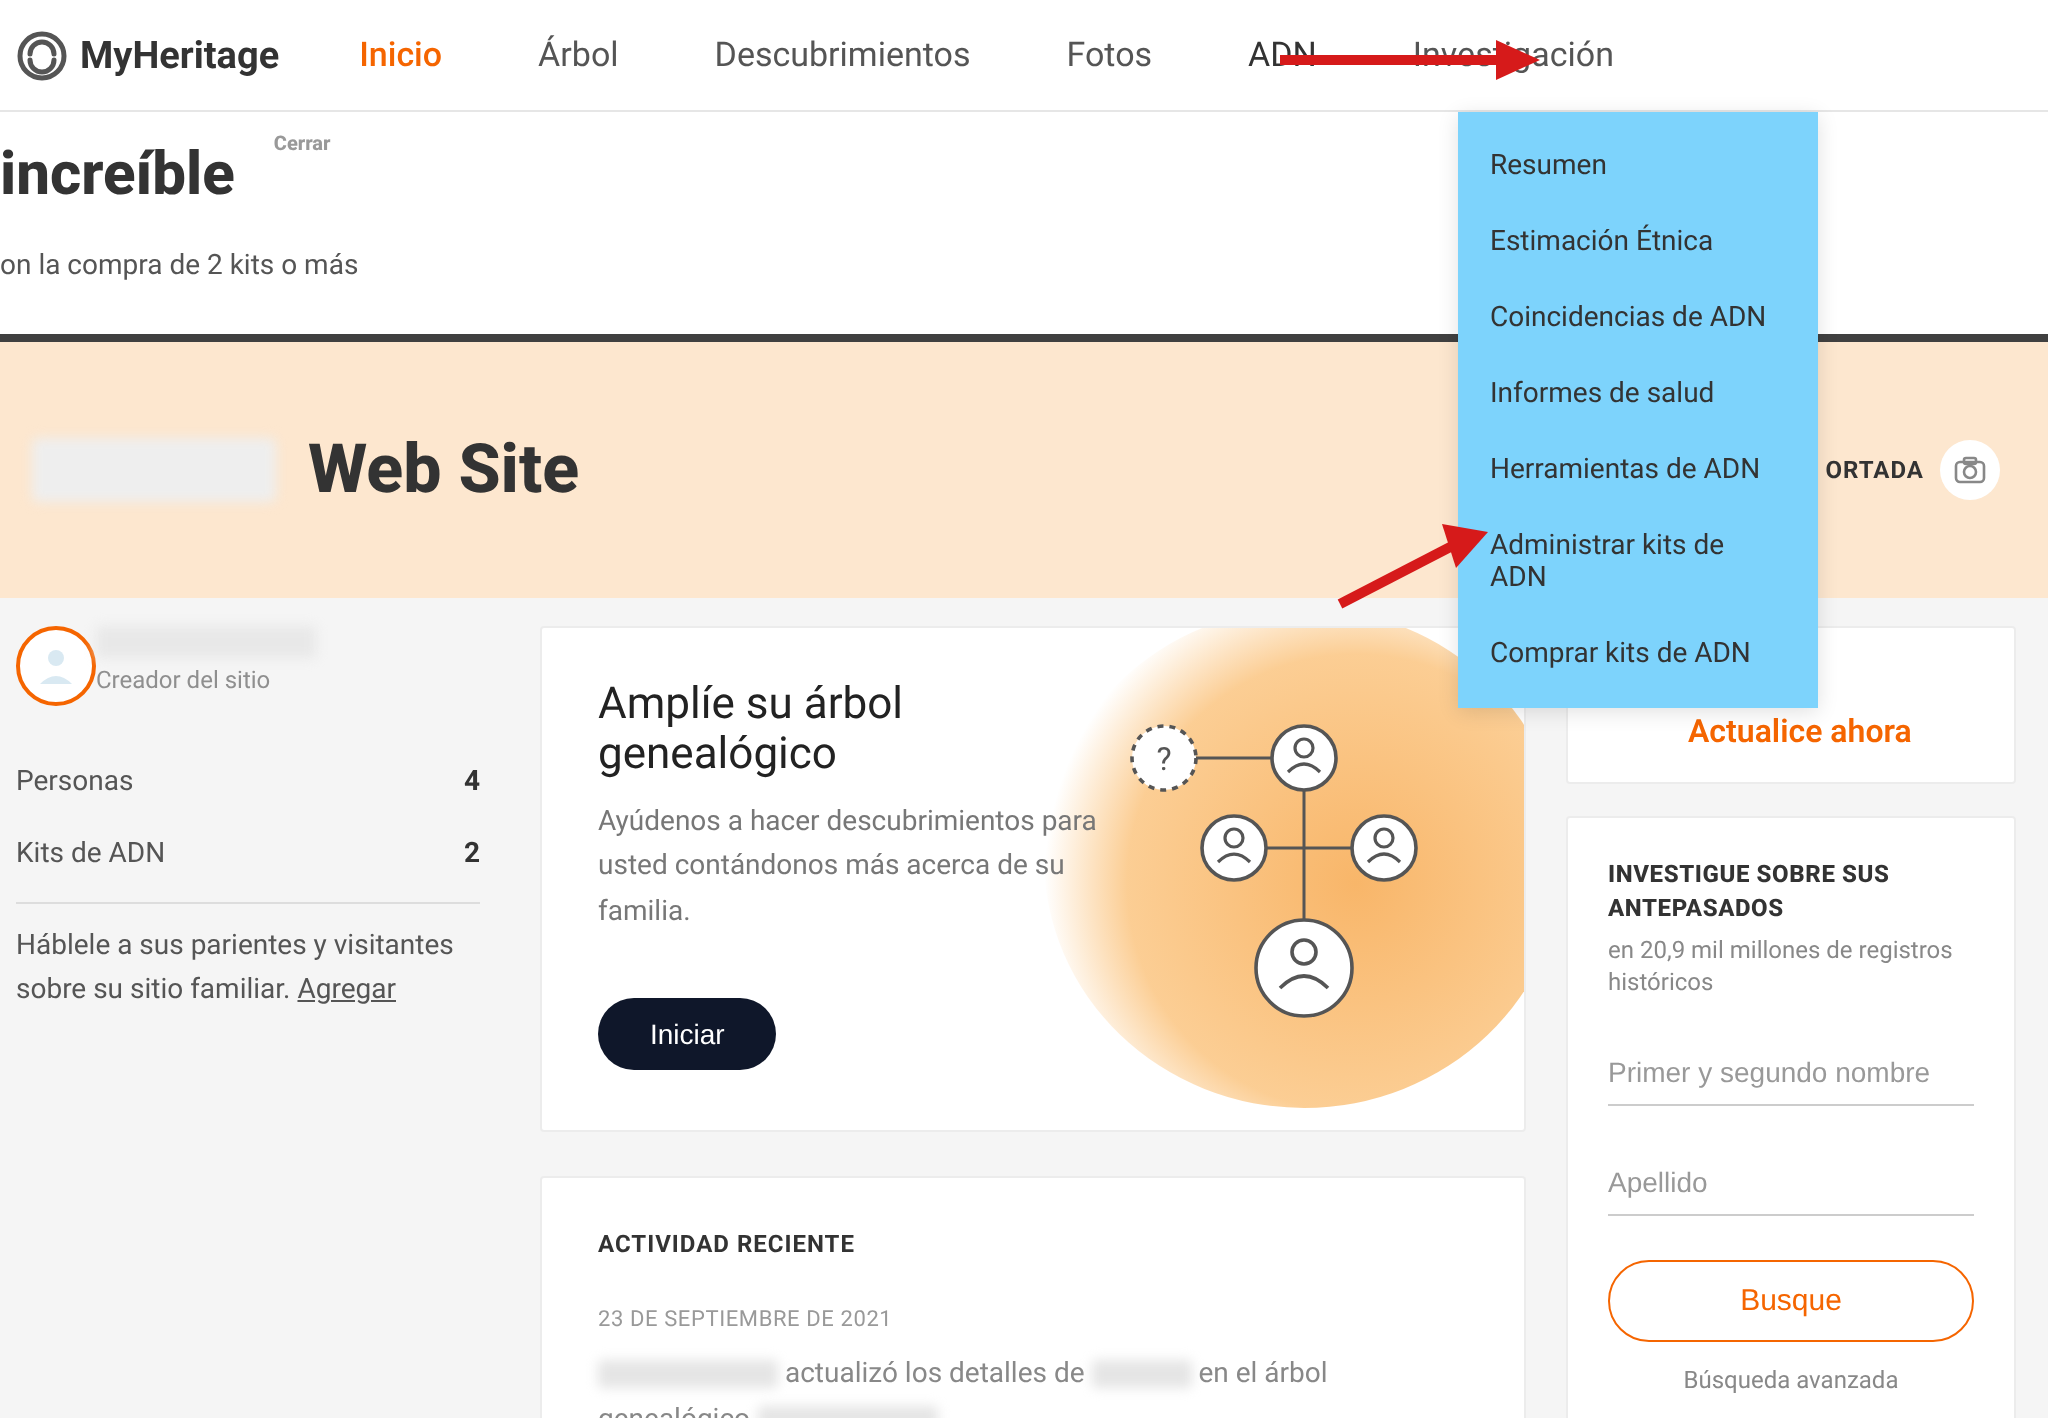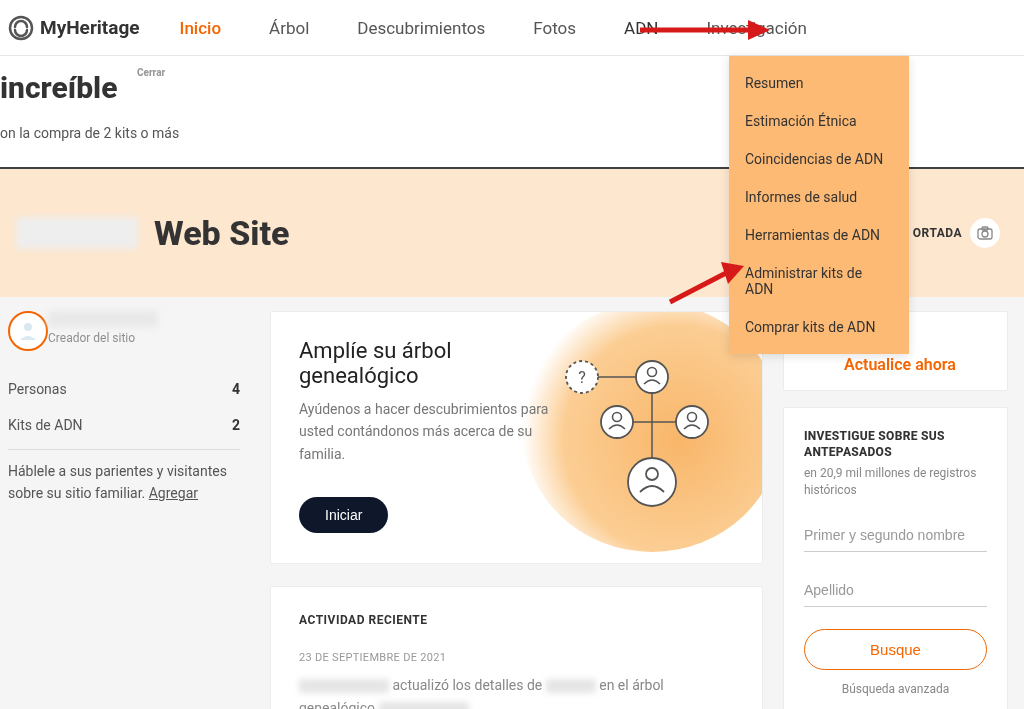--- a/index.html
+++ b/index.html
@@ -42,37 +42,37 @@
       padding: 17px 0;
     }
     .nav a.active { color: #f56500; font-weight: 500; }
     .nav a.adn { color: #333; }
     
     .dropdown {
       position: absolute;
       right: 115px;
       top: 56px;
       width: 180px;
-      background: #fdba74;
+      background: #7dd3fc;
       box-shadow: 0 2px 10px rgba(0,0,0,0.12);
       padding: 8px 0;
       z-index: 20;
     }
     .dropdown-item {
       padding: 11px 16px;
       font-size: 14px;
       color: #333;
       cursor: pointer;
       position: relative;
     }
     
     .promo {
       background: #fff;
       padding: 14px 0 26px 0;
-      border-bottom: 2px solid #404040;
+      border-bottom: 4px solid #404040;
       min-height: 110px;
     }
     .promo h1 {
       font-size: 30px;
       font-weight: 800;
       color: #333;
       margin-bottom: 20px;
     }
     .promo .close {
       font-size: 10px;

